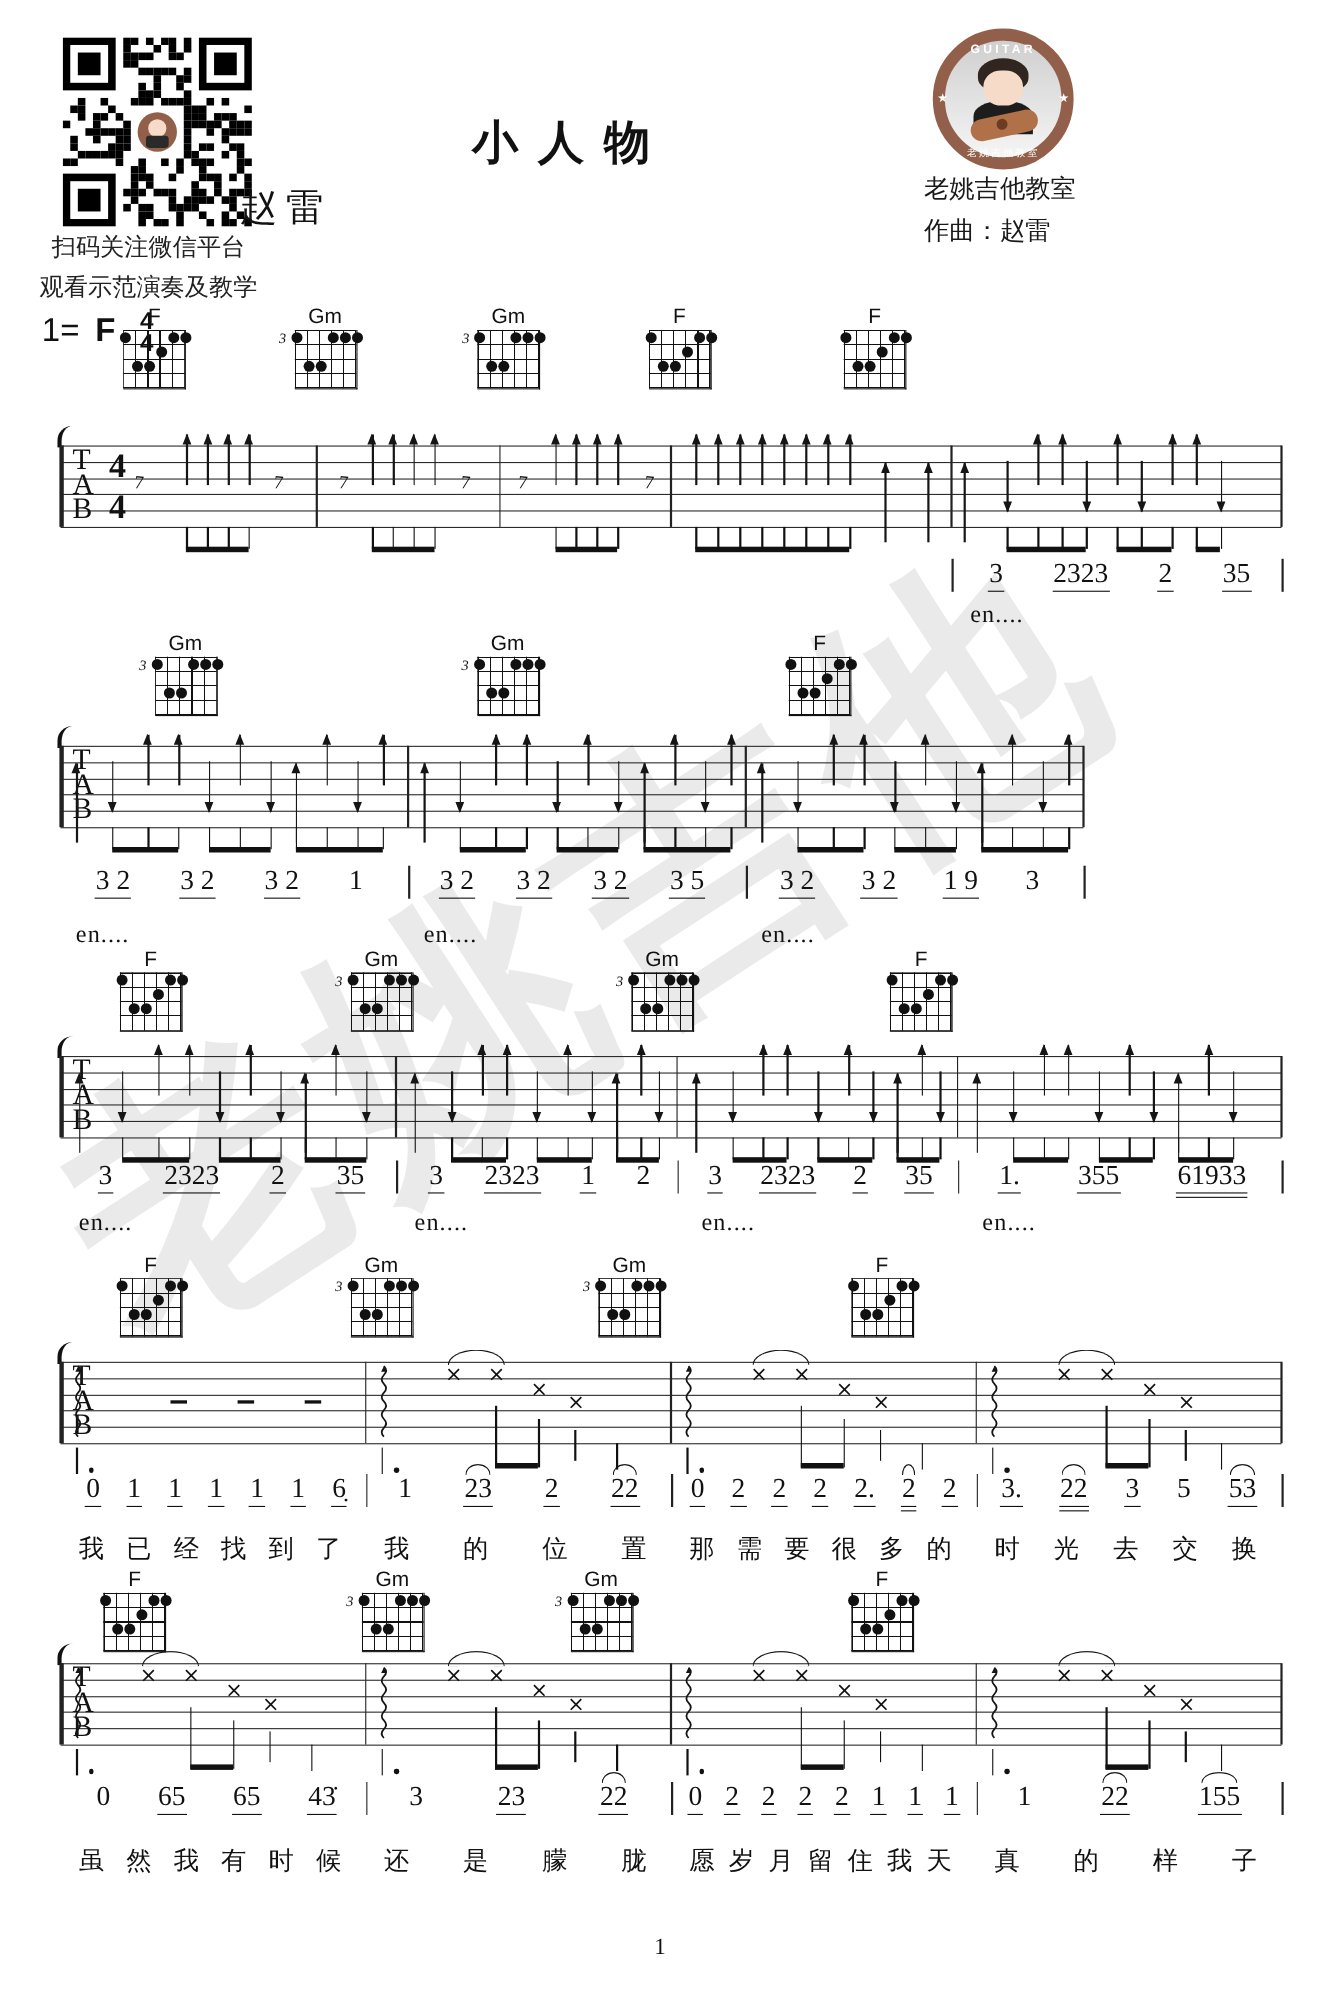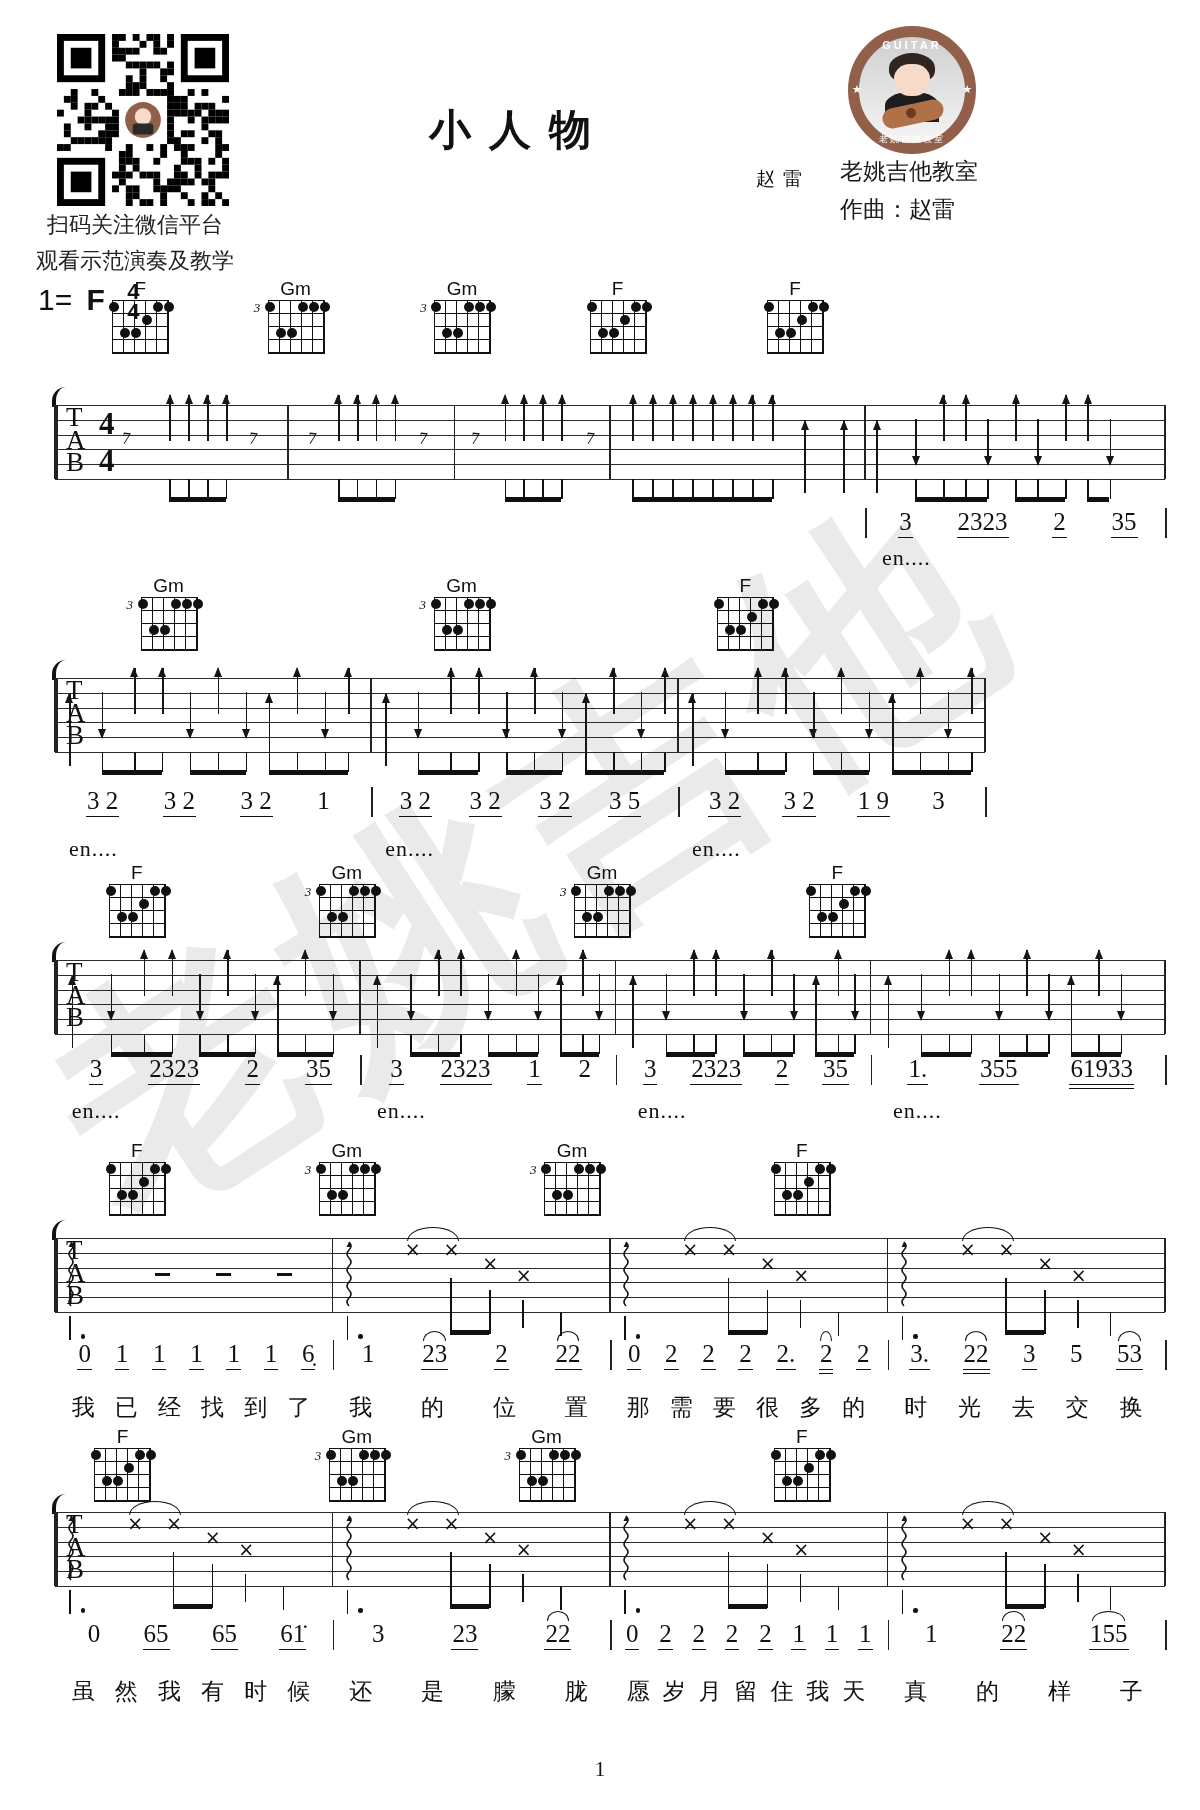--- a/index.html
+++ b/index.html
@@ -3,22 +3,22 @@
 <meta charset="utf-8">
 <style>
   html,body{margin:0;padding:0;background:#888;}
   .page{position:relative;width:1200px;height:1810px;background:#fff;margin:0 auto;
         overflow:hidden;font-family:"Liberation Sans",sans-serif;color:#111;}
   
   .qr{position:absolute;left:57px;top:34px;width:172px;height:172px;}
   .qrcap{position:absolute;left:0px;width:270px;text-align:center;font-size:22px;color:#222;}
   .title{position:absolute;left:210px;top:102px;width:600px;text-align:center;
          font-size:42px;font-weight:bold;letter-spacing:18px;text-indent:18px;}
-  .artist{position:absolute;left:210px;top:166px;width:600px;text-align:right;
-          font-size:19px;letter-spacing:8px;text-indent:8px;}
+  .artist{position:absolute;left:210px;top:166px;width:600px;text-align:left;
+          font-size:34px;letter-spacing:8px;text-indent:8px;}
   .logo{position:absolute;left:848px;top:26px;width:128px;height:128px;}
   .logo .ring{position:absolute;inset:0;border-radius:50%;border:11px solid #92604a;background:linear-gradient(#cfcfcf,#f5f5f5);}
   .logo .gtxt{position:absolute;top:13px;left:0;right:0;text-align:center;font-size:11px;
               font-weight:bold;color:#fff;letter-spacing:3px;}
   .logo .star{position:absolute;top:57px;font-size:11px;color:#fff;}
   .logo .hair{position:absolute;left:41px;top:27px;width:46px;height:30px;background:#31261f;border-radius:50% 50% 40% 40%;}
   .logo .face{position:absolute;left:46px;top:38px;width:36px;height:32px;background:#f6dcc8;border-radius:45%;}
   .logo .shirt{position:absolute;left:37px;top:66px;width:54px;height:30px;background:#1d1d1d;border-radius:45% 45% 0 0;}
   .logo .guitar{position:absolute;left:34px;top:78px;width:62px;height:20px;background:#b07048;border-radius:10px;transform:rotate(-12deg);}
   .logo .hole{position:absolute;left:58px;top:82px;width:10px;height:10px;background:#6b3c22;border-radius:50%;transform:rotate(-12deg);}
@@ -1111,21 +1111,21 @@
         <div class="stem" style="left: 85.6%; top: 40px; height: 56px;"></div>
         <div class="stem" style="left: 89.1%; top: 52px; height: 44px;"></div>
         <div class="beam" style="left: 85.6%; width: 3.5%; top: 92px;"></div>
         <div class="stem" style="left: 92.1%; top: 62px; height: 28px;"></div>
         <div class="stem" style="left: 95%; top: 74px; height: 24px;"></div>
       </div>
       <div class="numrow" style="left: 66.1px; width: 260.85px; top: 1620px;">
         <span class="tok">0</span>
         <span class="tok u1">65</span>
         <span class="tok u1">65</span>
-        <span class="tok u1">61̇</span>
+        <span class="tok u1">43̇</span>
       </div>
       <div class="numrow" style="left: 338.05px; width: 266.4px; top: 1620px;">
         <span class="tok">3</span>
         <span class="tok u1">23</span>
         <span class="tok u1 arct">22</span>
       </div>
       <div class="numrow" style="left: 615.55px; width: 266.4px; top: 1620px;">
         <span class="tok u1">0</span>
         <span class="tok u1">2</span>
         <span class="tok u1">2</span>

